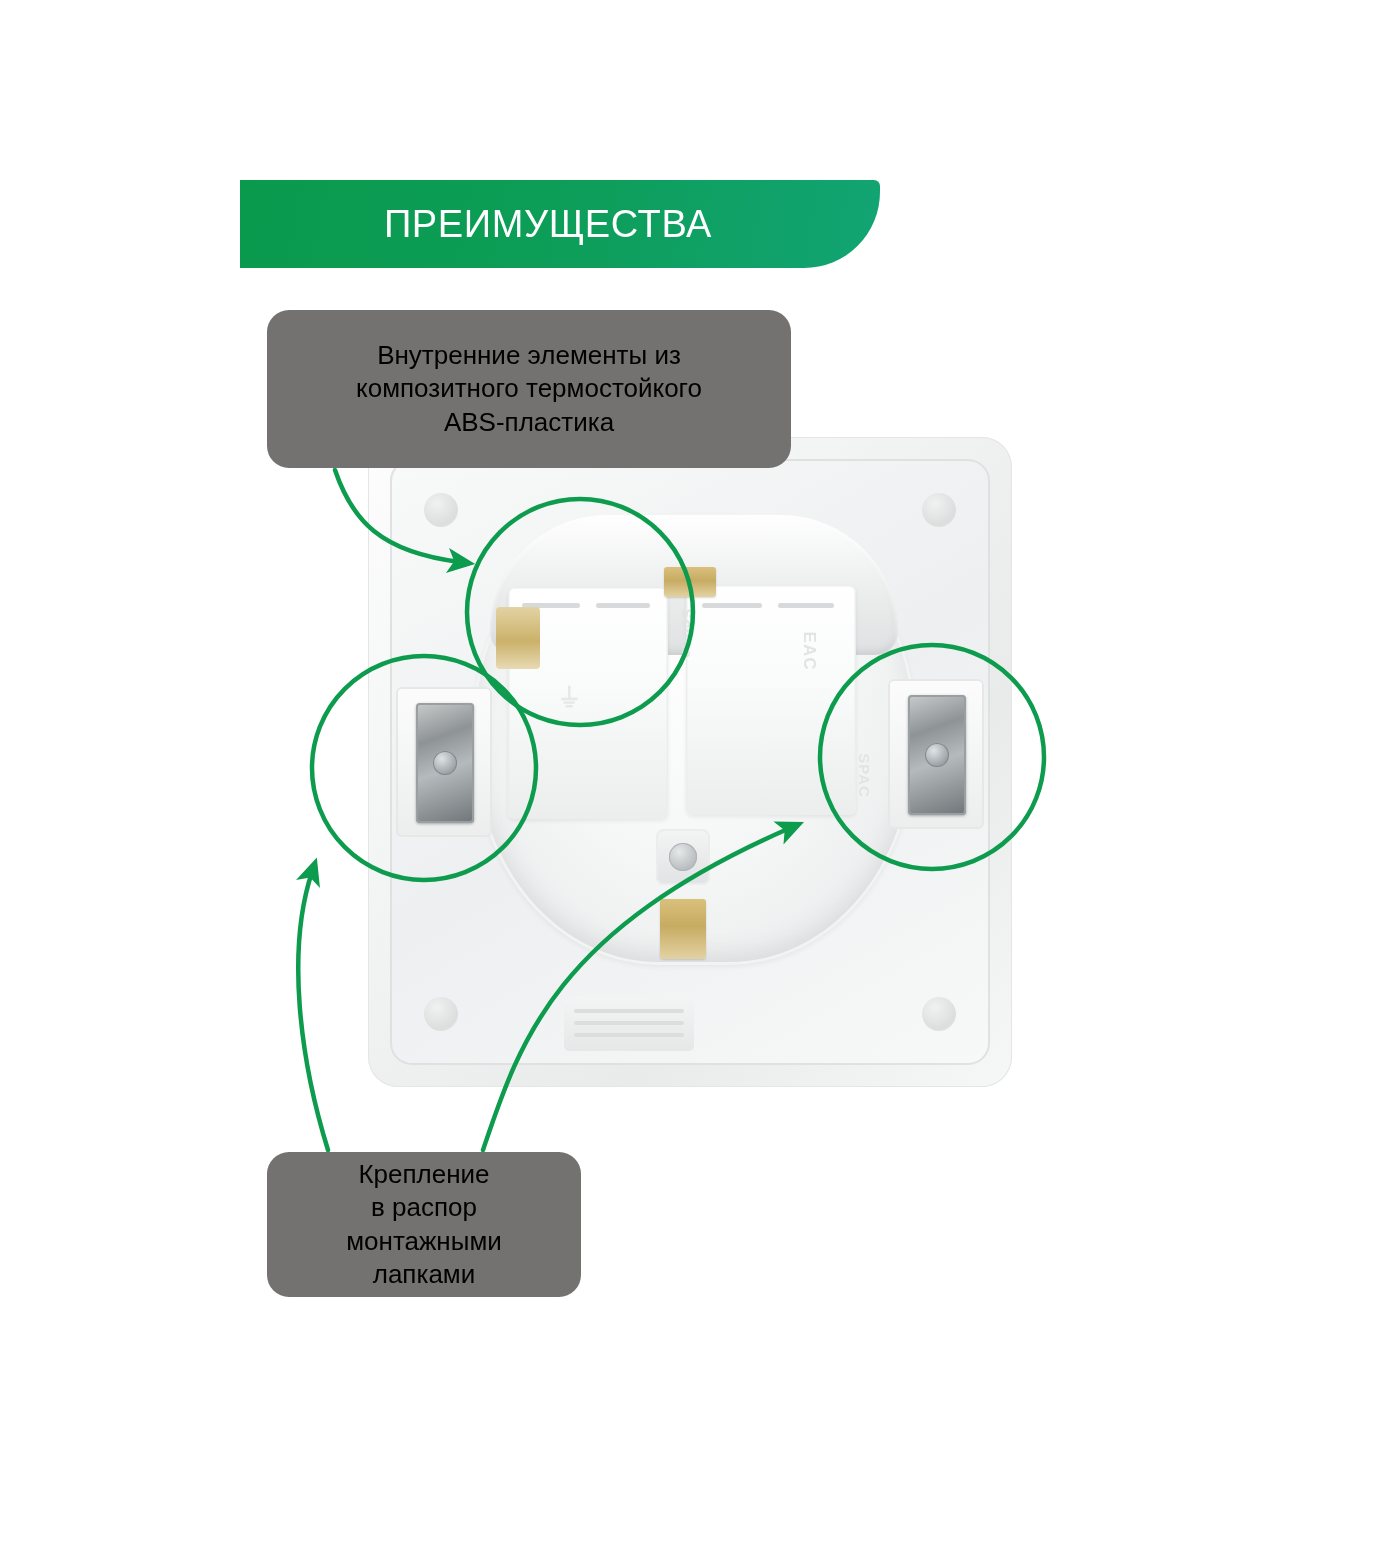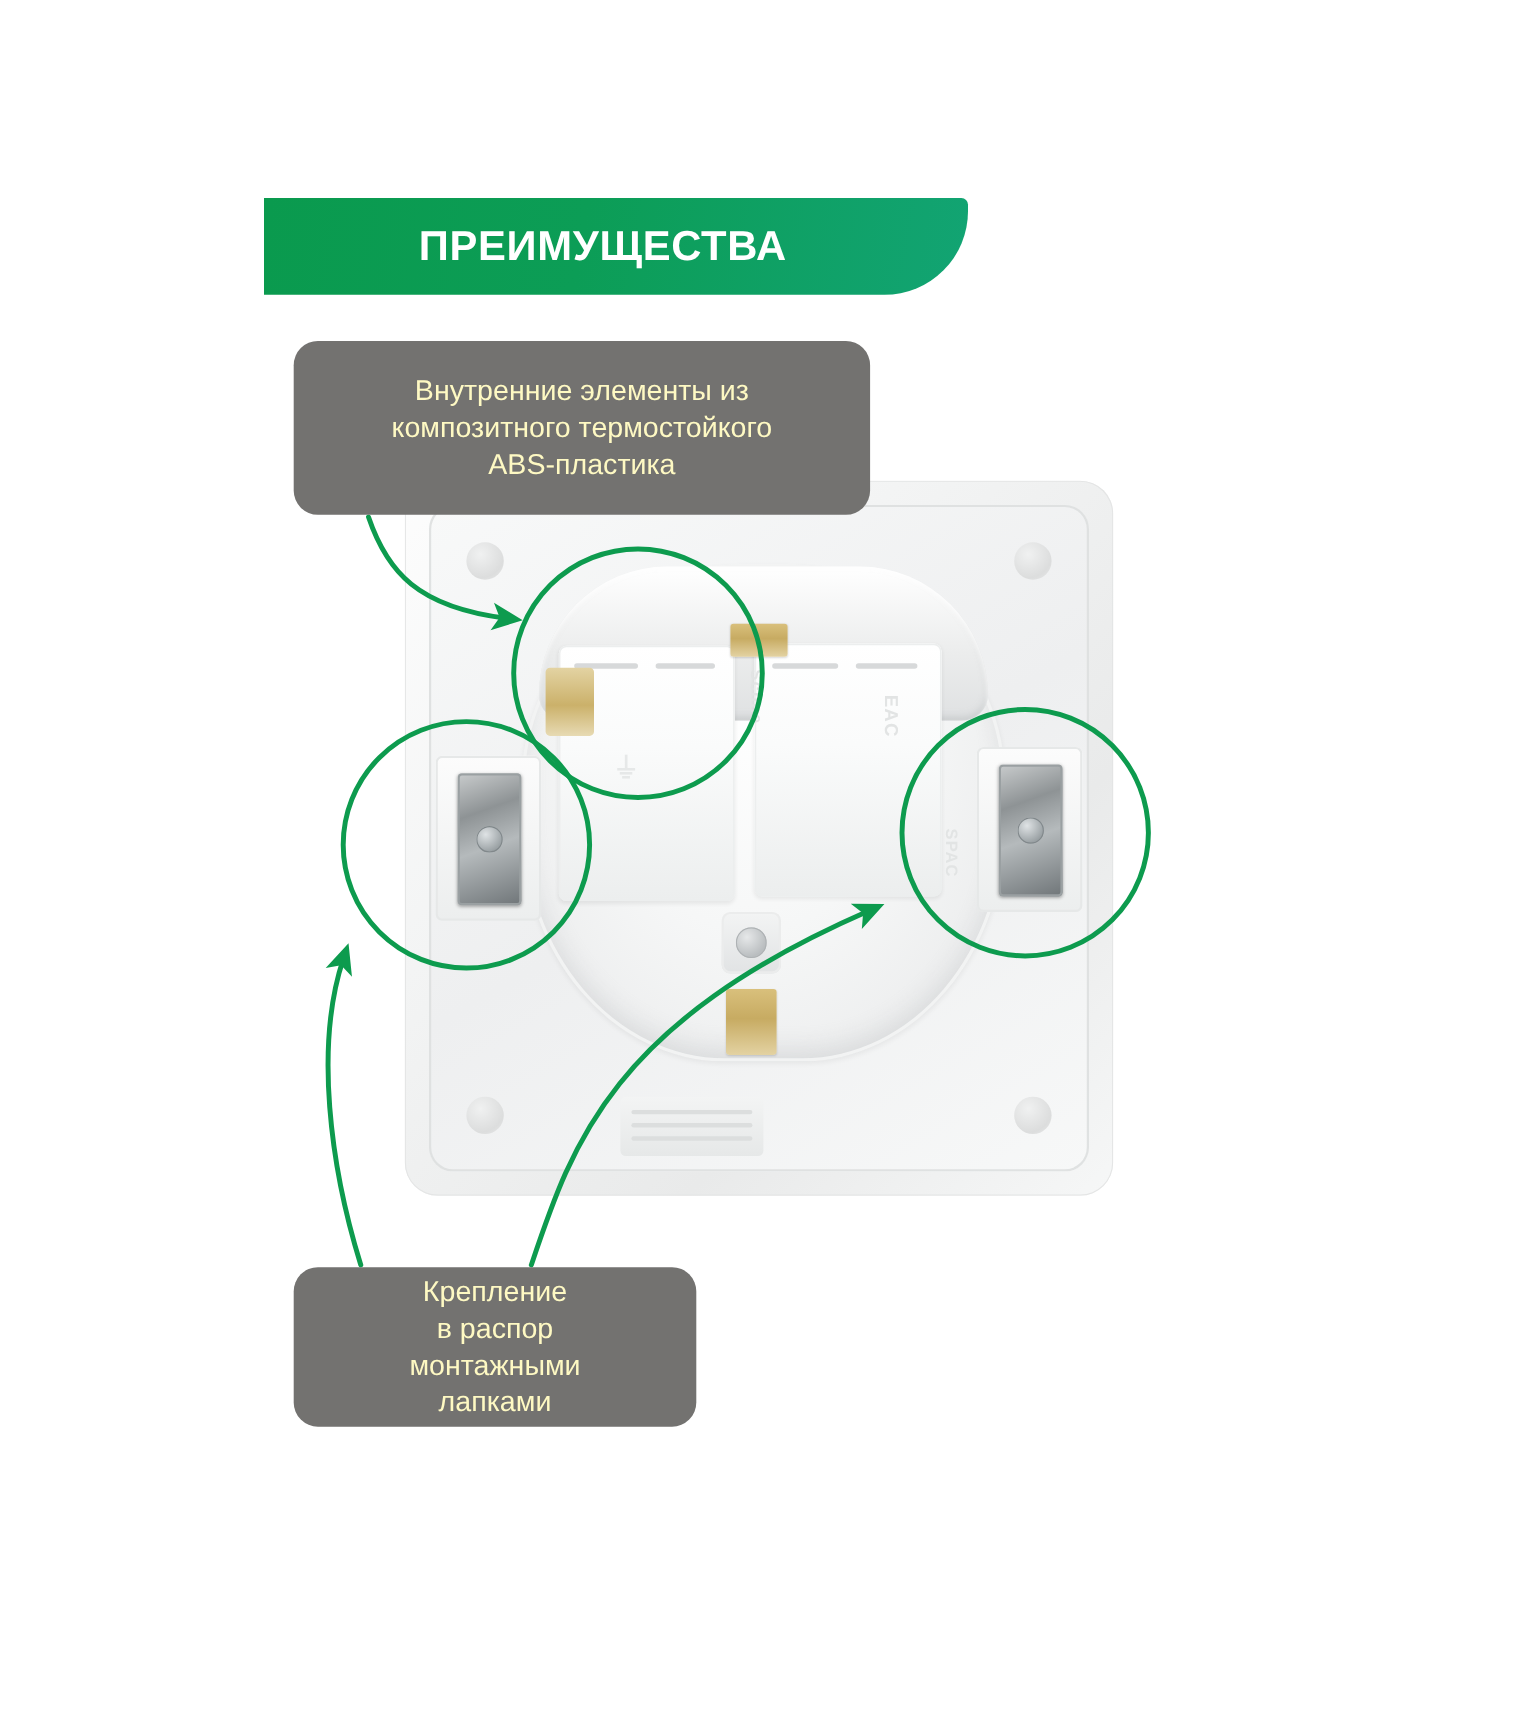--- a/index.html
+++ b/index.html
@@ -27,21 +27,21 @@
     background: linear-gradient(100deg, #0a9a4e 0%, #0c9d56 45%, #12a473 100%);
     border-top-right-radius: 6px;
     border-bottom-right-radius: 76px;
     display: flex;
     align-items: center;
     justify-content: center;
   }
   .banner-title {
     color: #ffffff;
     font-size: 38px;
-    font-weight: bold;
+    font-weight: normal;
     letter-spacing: 0.6px;
     padding-right: 24px;
     white-space: nowrap;
   }
 
   
   .se-logo {
     position: absolute;
     left: 918px;
     top: 192px;
@@ -226,30 +226,30 @@
     color: #ffffff;
     display: flex;
     align-items: center;
     justify-content: center;
     text-align: center;
     padding: 10px 18px;
   }
   .callout-text {
     font-size: 26px;
     line-height: 1.28;
-    color: #fef9c3;
+    color: #000000;
     white-space: pre-line;
   }
   #callout-top {
     left: 267px; top: 310px;
     width: 524px; height: 158px;
   }
   #callout-bottom {
     left: 267px; top: 1152px;
-    width: 366px; height: 145px;
+    width: 314px; height: 145px;
   }
 </style>
 </head>
 <body>
 
 <div class="page">
 
   <div class="banner">
     <span class="banner-title">ПРЕИМУЩЕСТВА</span>
   </div>

